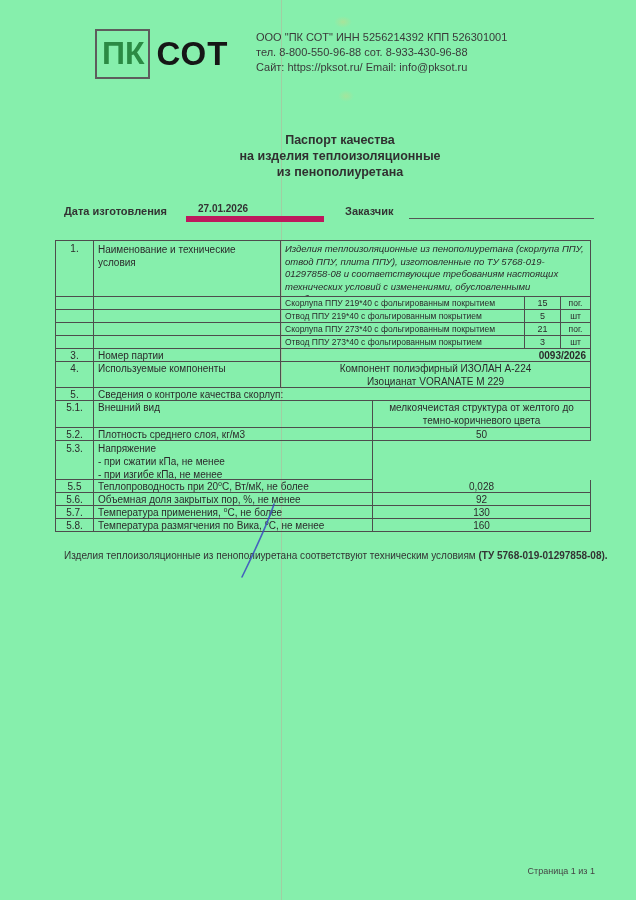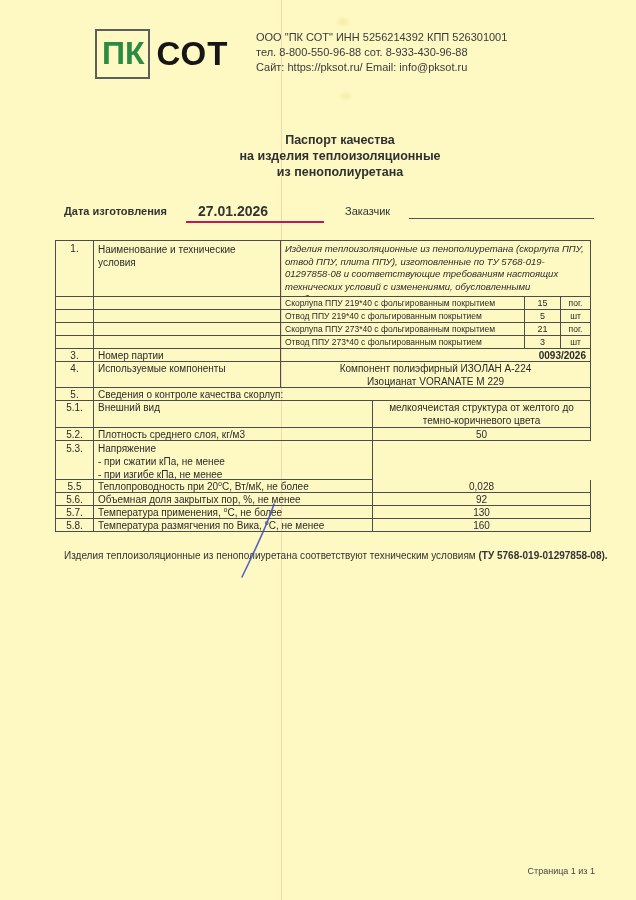--- a/index.html
+++ b/index.html
@@ -1,18 +1,18 @@
 <!DOCTYPE html>
 <html><head>
 <meta charset="utf-8">
 <style>
   html,body { margin:0; padding:0; background:#ffffff; }
   .page {
     position:relative; width:636px; height:900px; overflow:hidden;
-    background:#fef9c3;
+    background:#86efac;
     font-family:"Liberation Sans","DejaVu Sans",sans-serif;
     color:#2e2e2e;
   }
   
   .fold-line { position:absolute; left:281px; top:0; width:1px; height:900px;
     background:rgba(224,128,138,0.30); }
   .stain { position:absolute; border-radius:50%; pointer-events:none; }
   .stain1 { left:334px; top:16px; width:18px; height:12px;
     background:radial-gradient(rgba(232,206,120,0.35), rgba(232,206,120,0) 70%); }
   .stain2 { left:338px; top:90px; width:16px; height:12px;
@@ -28,22 +28,22 @@
   .company-info { position:absolute; left:256px; top:30px; font-size:11px;
     line-height:15px; color:#3a3a3a; }
 
   
   .doc-title { position:absolute; left:70px; top:132px; width:540px;
     text-align:center; font-weight:bold; font-size:12.5px; line-height:16px; color:#303030; }
 
   
   .date-label { position:absolute; left:64px; top:205px; font-weight:bold; font-size:11px; color:#333; }
   .date-value { position:absolute; left:186px; top:203px; width:126px;
-    border-bottom:2px solid #be185d; padding:0 0 2px 12px; font-weight:bold; font-size:14px; color:#333; }
-  .customer-label { position:absolute; left:345px; top:205px; font-weight:normal; font-size:11px; color:#333; }
+    border-bottom:6px solid #be185d; padding:0 0 2px 12px; font-weight:bold; font-size:10px; color:#333; }
+  .customer-label { position:absolute; left:345px; top:205px; font-weight:bold; font-size:11px; color:#333; }
   .customer-line { position:absolute; left:409px; top:203px; width:185px; height:15px;
     border-bottom:1px solid #555; }
 
   
   .tbl { position:absolute; left:55px; top:240px; width:535px;
     border-left:1px solid #4d4d4d; border-top:1px solid #4d4d4d;
     font-size:10px; color:#2b2b2b; }
   .tr { display:flex; }
   .td { box-sizing:border-box; border-right:1px solid #4d4d4d; border-bottom:1px solid #4d4d4d;
     padding:1px 4px; overflow:hidden; line-height:12px; }

